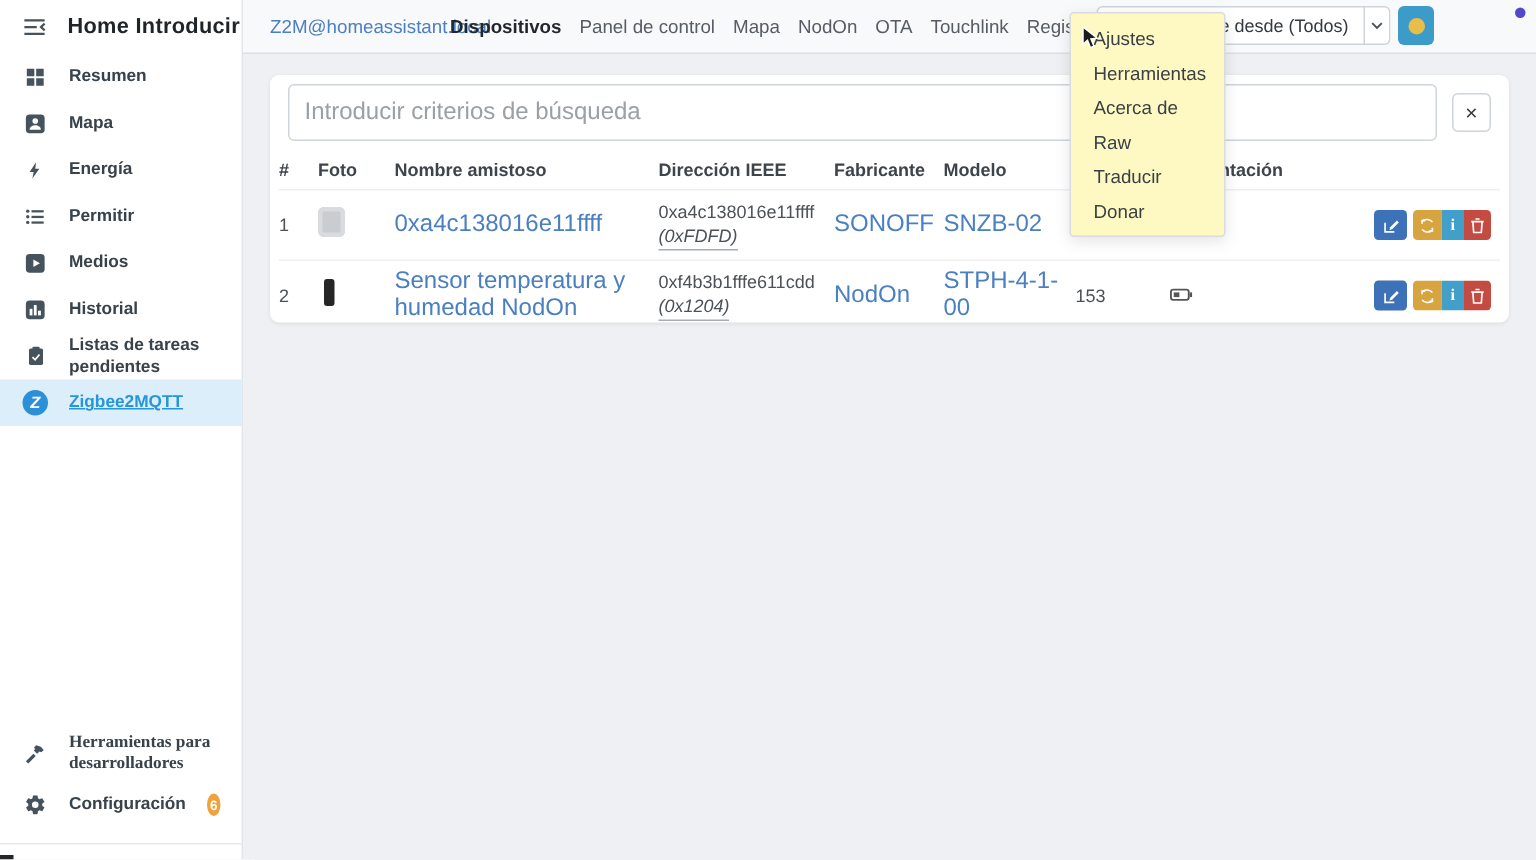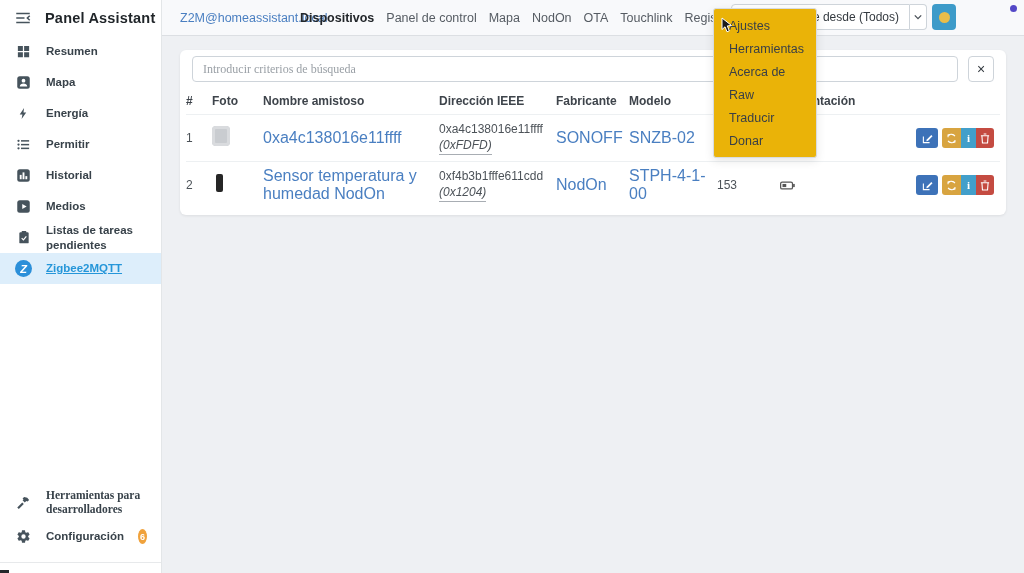--- a/index.html
+++ b/index.html
@@ -43,22 +43,22 @@
                display:flex; align-items:center; justify-content:center; cursor:pointer; }
   .theme-dot { width:11px; height:11px; border-radius:50%; background:#e9bd4a; }
   .purple-dot { position:absolute; left:1010px; top:5px; width:7px; height:7px; border-radius:50%;
                 background:#5348c7; z-index:40; }
 
   
   .main { position:absolute; left:162px; top:36px; width:862px; height:537px; background:#eef0f3; }
   .card { position:absolute; left:18px; top:14px; width:826px; height:165px; background:#fff;
           border-radius:6px; box-shadow:0 1px 3px rgba(0,0,0,.08); padding:6px; }
   .search-row { display:flex; align-items:center; margin:0 6px 6px 6px; gap:10px; }
-  .search-input { flex:1; height:26px; border:1px solid #ced4da; border-radius:4px; padding:0 10px;
-                  font-size:12px; color:#495057; font-family:Liberation Serif, serif; outline:none; }
+  .search-input { flex:1; height:38px; border:1px solid #ced4da; border-radius:4px; padding:0 10px;
+                  font-size:16px; color:#495057; font-family:Liberation Sans, sans-serif; outline:none; }
   .search-input::placeholder { color:#9aa0a6; }
   .clear-btn { width:26px; height:26px; background:#fff; border:1px solid #ced4da; border-radius:4px;
                font-size:14px; color:#343a40; display:flex; align-items:center; justify-content:center; cursor:pointer; }
 
   .thead { display:flex; align-items:center; height:26px; }
   .trow { display:flex; align-items:center; height:47px; border-top:1px solid #edf0f2; }
   .th { font-size:12px; font-weight:700; color:#3e444b; }
   .td { font-size:12px; color:#4c5258; }
   .col-num { width:26px; }
   .col-foto { width:51px; }
@@ -82,39 +82,39 @@
   .actions { display:flex; align-items:center; gap:4px; }
   .abtn { height:20px; border:none; display:flex; align-items:center; justify-content:center;
           color:#fff; cursor:pointer; }
   .abtn.edit { width:22px; background:#3d72b8; border-radius:3px; }
   .btn-group { display:flex; border-radius:3px; overflow:hidden; }
   .abtn.warn { width:19px; background:#d8a440; }
   .abtn.info { width:15px; background:#429fca; font-size:11px; font-weight:700; font-family:"Liberation Serif",serif; }
   .abtn.danger { width:18px; background:#c44b41; }
 
   
-  .dropdown { position:absolute; left:713px; top:8px; width:104px; background:#eab308;
+  .dropdown { position:absolute; left:713px; top:8px; width:104px; background:#fef9c3;
               border:1px solid #d8dce0; border-radius:3px; box-shadow:0 3px 10px rgba(0,0,0,.10);
               padding:5px 0; z-index:30; }
   .dd-item { height:23px; display:flex; align-items:center; padding-left:15px; font-size:12.5px;
              color:#3a4046; cursor:pointer; }
   .cursor { position:absolute; left:719px; top:17px; z-index:35; }
 </style>
 </head>
 <body>
 
 <div class="sidebar">
   <div class="sb-header">
     <span class="sb-item ic" style="padding:0">
       <svg width="18" height="18" viewBox="0 0 24 24" fill="none" stroke="#46535c" stroke-width="2">
         <path d="M3 6h18M3 12h11M3 18h18"></path>
           <path d="M21 9l-3.2 3 3.2 3"></path>
       </svg>
     </span>
-    <span class="sb-title">Panel Assistant</span>
+    <span class="sb-title">Home Introducir</span>
   </div>
 
   <div class="sb-item">
     <span class="ic">
       <svg width="15" height="15" viewBox="0 0 24 24" fill="currentColor">
         <path d="M3 3h8v8H3zM13 3h8v8h-8zM3 13h8v8H3zM13 13h8v8h-8z"></path>
       </svg>
     </span>
     <span class="lbl">Resumen</span>
   </div>
@@ -146,35 +146,35 @@
           <rect x="8" y="11" width="13" height="2.4"></rect>
           <rect x="8" y="17" width="13" height="2.4"></rect>
       </svg>
     </span>
     <span class="lbl">Permitir</span>
   </div>
   <div class="sb-item">
     <span class="ic">
       <svg width="15" height="15" viewBox="0 0 24 24" fill="currentColor">
         <rect x="2" y="2" width="20" height="20" rx="4"></rect>
+        <path d="M10 8l7 4-7 4z" fill="#fff"></path>
+      </svg>
+    </span>
+    <span class="lbl">Medios</span>
+  </div>
+  <div class="sb-item">
+    <span class="ic">
+      <svg width="15" height="15" viewBox="0 0 24 24" fill="currentColor">
+        <rect x="2" y="2" width="20" height="20" rx="4"></rect>
         <rect x="6" y="11" width="3" height="7" fill="#fff"></rect>
         <rect x="10.5" y="7" width="3" height="11" fill="#fff"></rect>
         <rect x="15" y="13" width="3" height="5" fill="#fff"></rect>
       </svg>
     </span>
     <span class="lbl">Historial</span>
-  </div>
-  <div class="sb-item">
-    <span class="ic">
-      <svg width="15" height="15" viewBox="0 0 24 24" fill="currentColor">
-        <rect x="2" y="2" width="20" height="20" rx="4"></rect>
-        <path d="M10 8l7 4-7 4z" fill="#fff"></path>
-      </svg>
-    </span>
-    <span class="lbl">Medios</span>
   </div>
   <div class="sb-item">
     <span class="ic">
       <svg width="14" height="15" viewBox="0 0 24 24" fill="currentColor">
         <rect x="4" y="3" width="16" height="19" rx="2"></rect>
         <rect x="8" y="1" width="8" height="4" rx="1"></rect>
         <path d="M8 13l3 3 5-6" stroke="#fff" stroke-width="2" fill="none"></path>
       </svg>
     </span>
     <span class="lbl">Listas de tareas pendientes</span>

